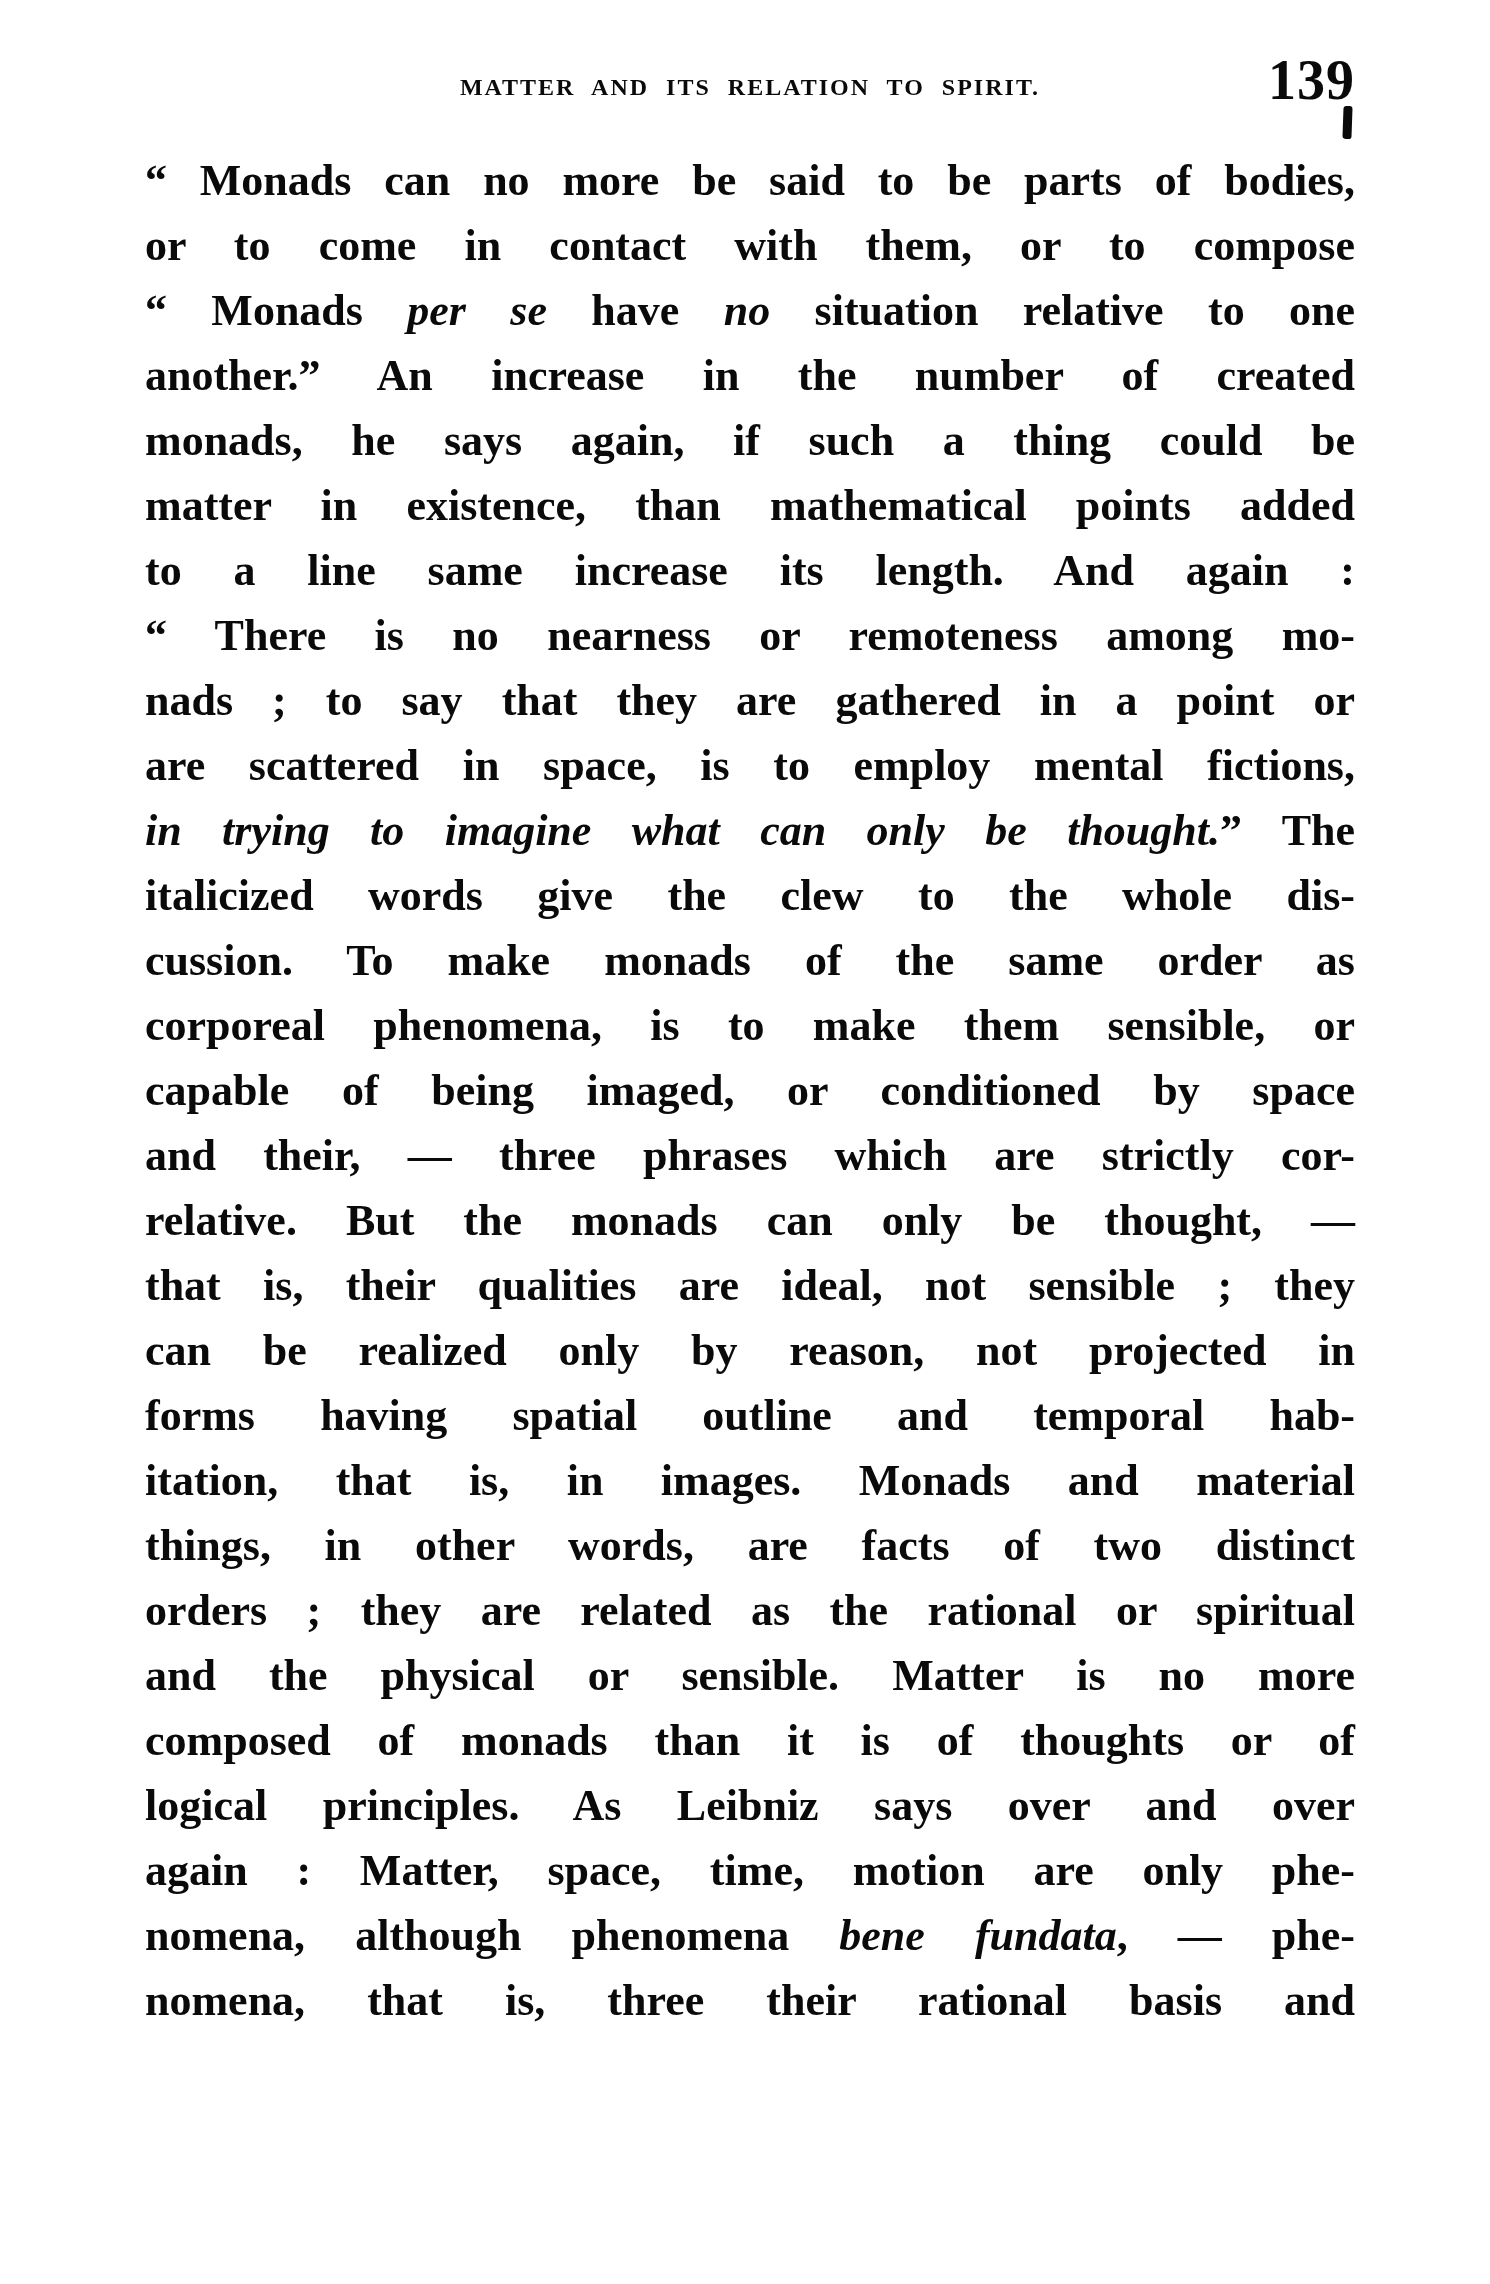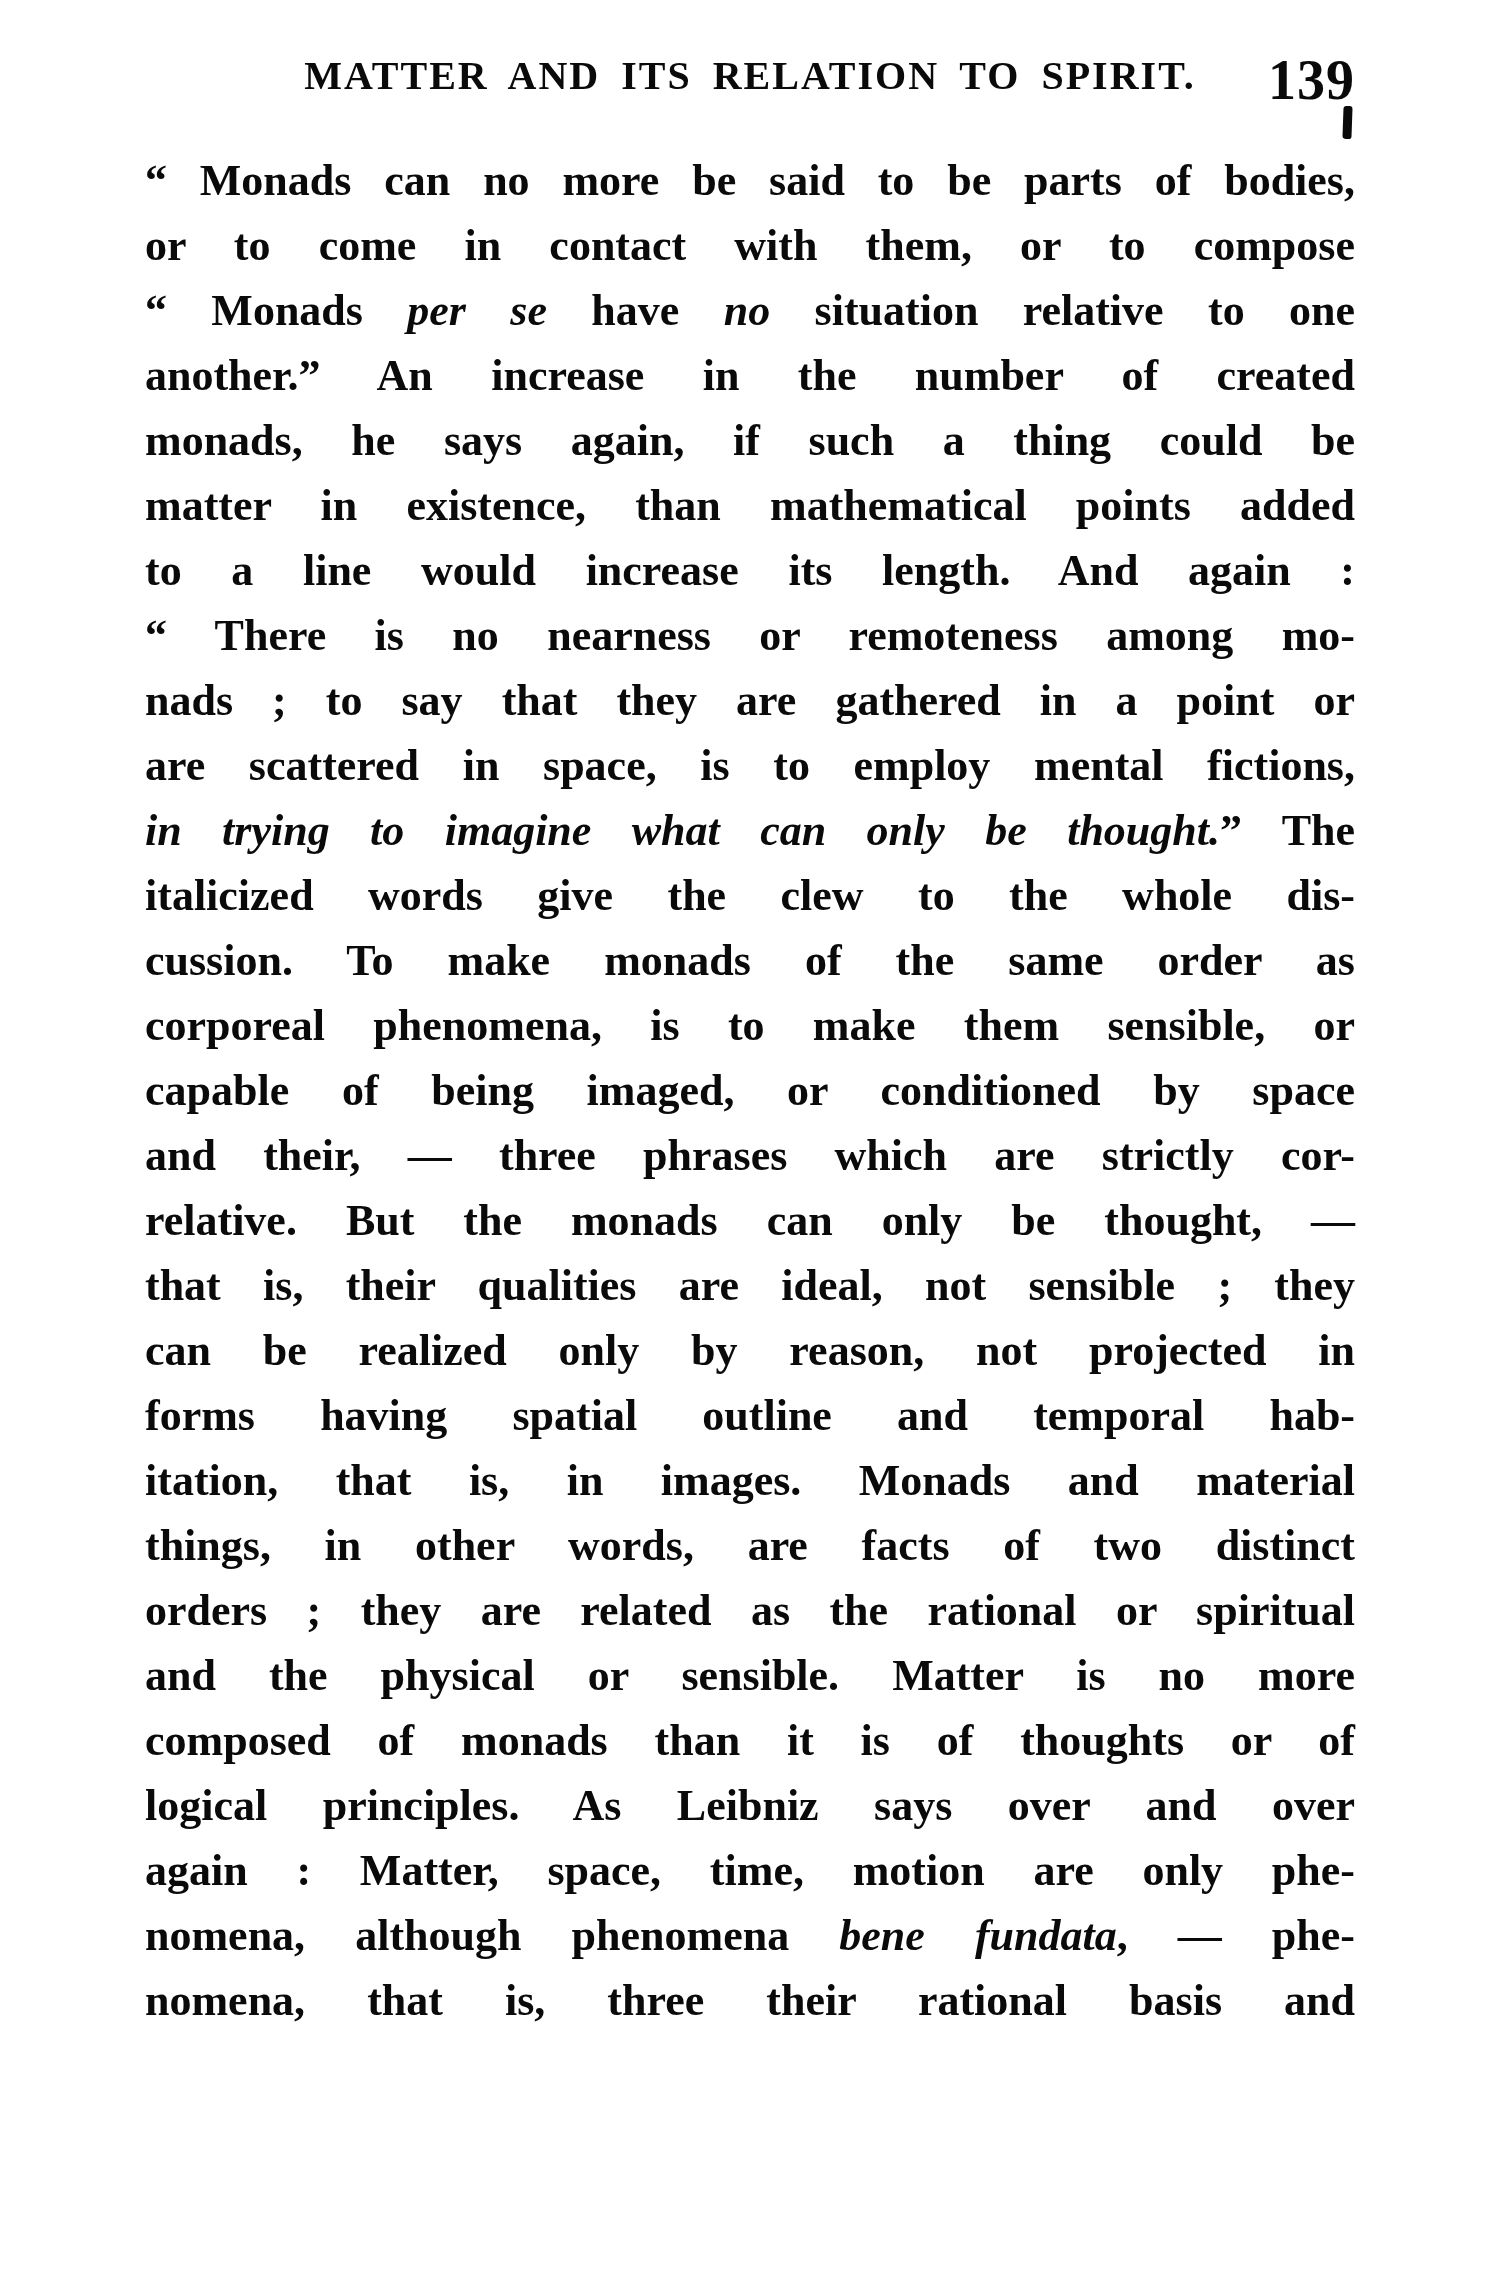--- a/index.html
+++ b/index.html
@@ -21,22 +21,22 @@
     position: absolute;
     top: 52px;
     left: 145px;
     width: 1210px;
     height: 60px;
   }
   .running-title {
     position: absolute;
     left: 50%;
     transform: translateX(-50%);
-    top: 0;
-    font-size: 40px;
+    top: 22px;
+    font-size: 24px;
     letter-spacing: 2px;
     word-spacing: 9px;
     white-space: nowrap;
   }
   .page-num {
     position: absolute;
     right: 0;
     top: -4px;
     font-size: 56px;
     letter-spacing: 1px;
@@ -78,21 +78,21 @@
     <span class="page-num">139</span>
   </div>
   <div class="ink-mark"></div>
   <div class="body-text" id="body-text">
       <div class="line"><span>“ Monads can no more be said to be parts of bodies,</span></div>
       <div class="line"><span>or to come in contact with them, or to compose</span></div>
       <div class="line"><span>“ Monads </span><span class="it">per se</span><span> have </span><span class="it">no</span><span> situation relative to one</span></div>
       <div class="line"><span>another.” An increase in the number of created</span></div>
       <div class="line"><span>monads, he says again, if such a thing could be</span></div>
       <div class="line"><span>matter in existence, than mathematical points added</span></div>
-      <div class="line"><span>to a line would increase its length. And again :</span></div>
+      <div class="line"><span>to a line same increase its length. And again :</span></div>
       <div class="line"><span>“ There is no nearness or remoteness among mo-</span></div>
       <div class="line"><span>nads ; to say that they are gathered in a point or</span></div>
       <div class="line"><span>are scattered in space, is to employ mental fictions,</span></div>
       <div class="line"><span class="it">in trying to imagine what can only be thought.</span><span>” The</span></div>
       <div class="line"><span>italicized words give the clew to the whole dis-</span></div>
       <div class="line"><span>cussion. To make monads of the same order as</span></div>
       <div class="line"><span>corporeal phenomena, is to make them sensible, or</span></div>
       <div class="line"><span>capable of being imaged, or conditioned by space</span></div>
       <div class="line"><span>and their, — three phrases which are strictly cor-</span></div>
       <div class="line"><span>relative. But the monads can only be thought, —</span></div>

